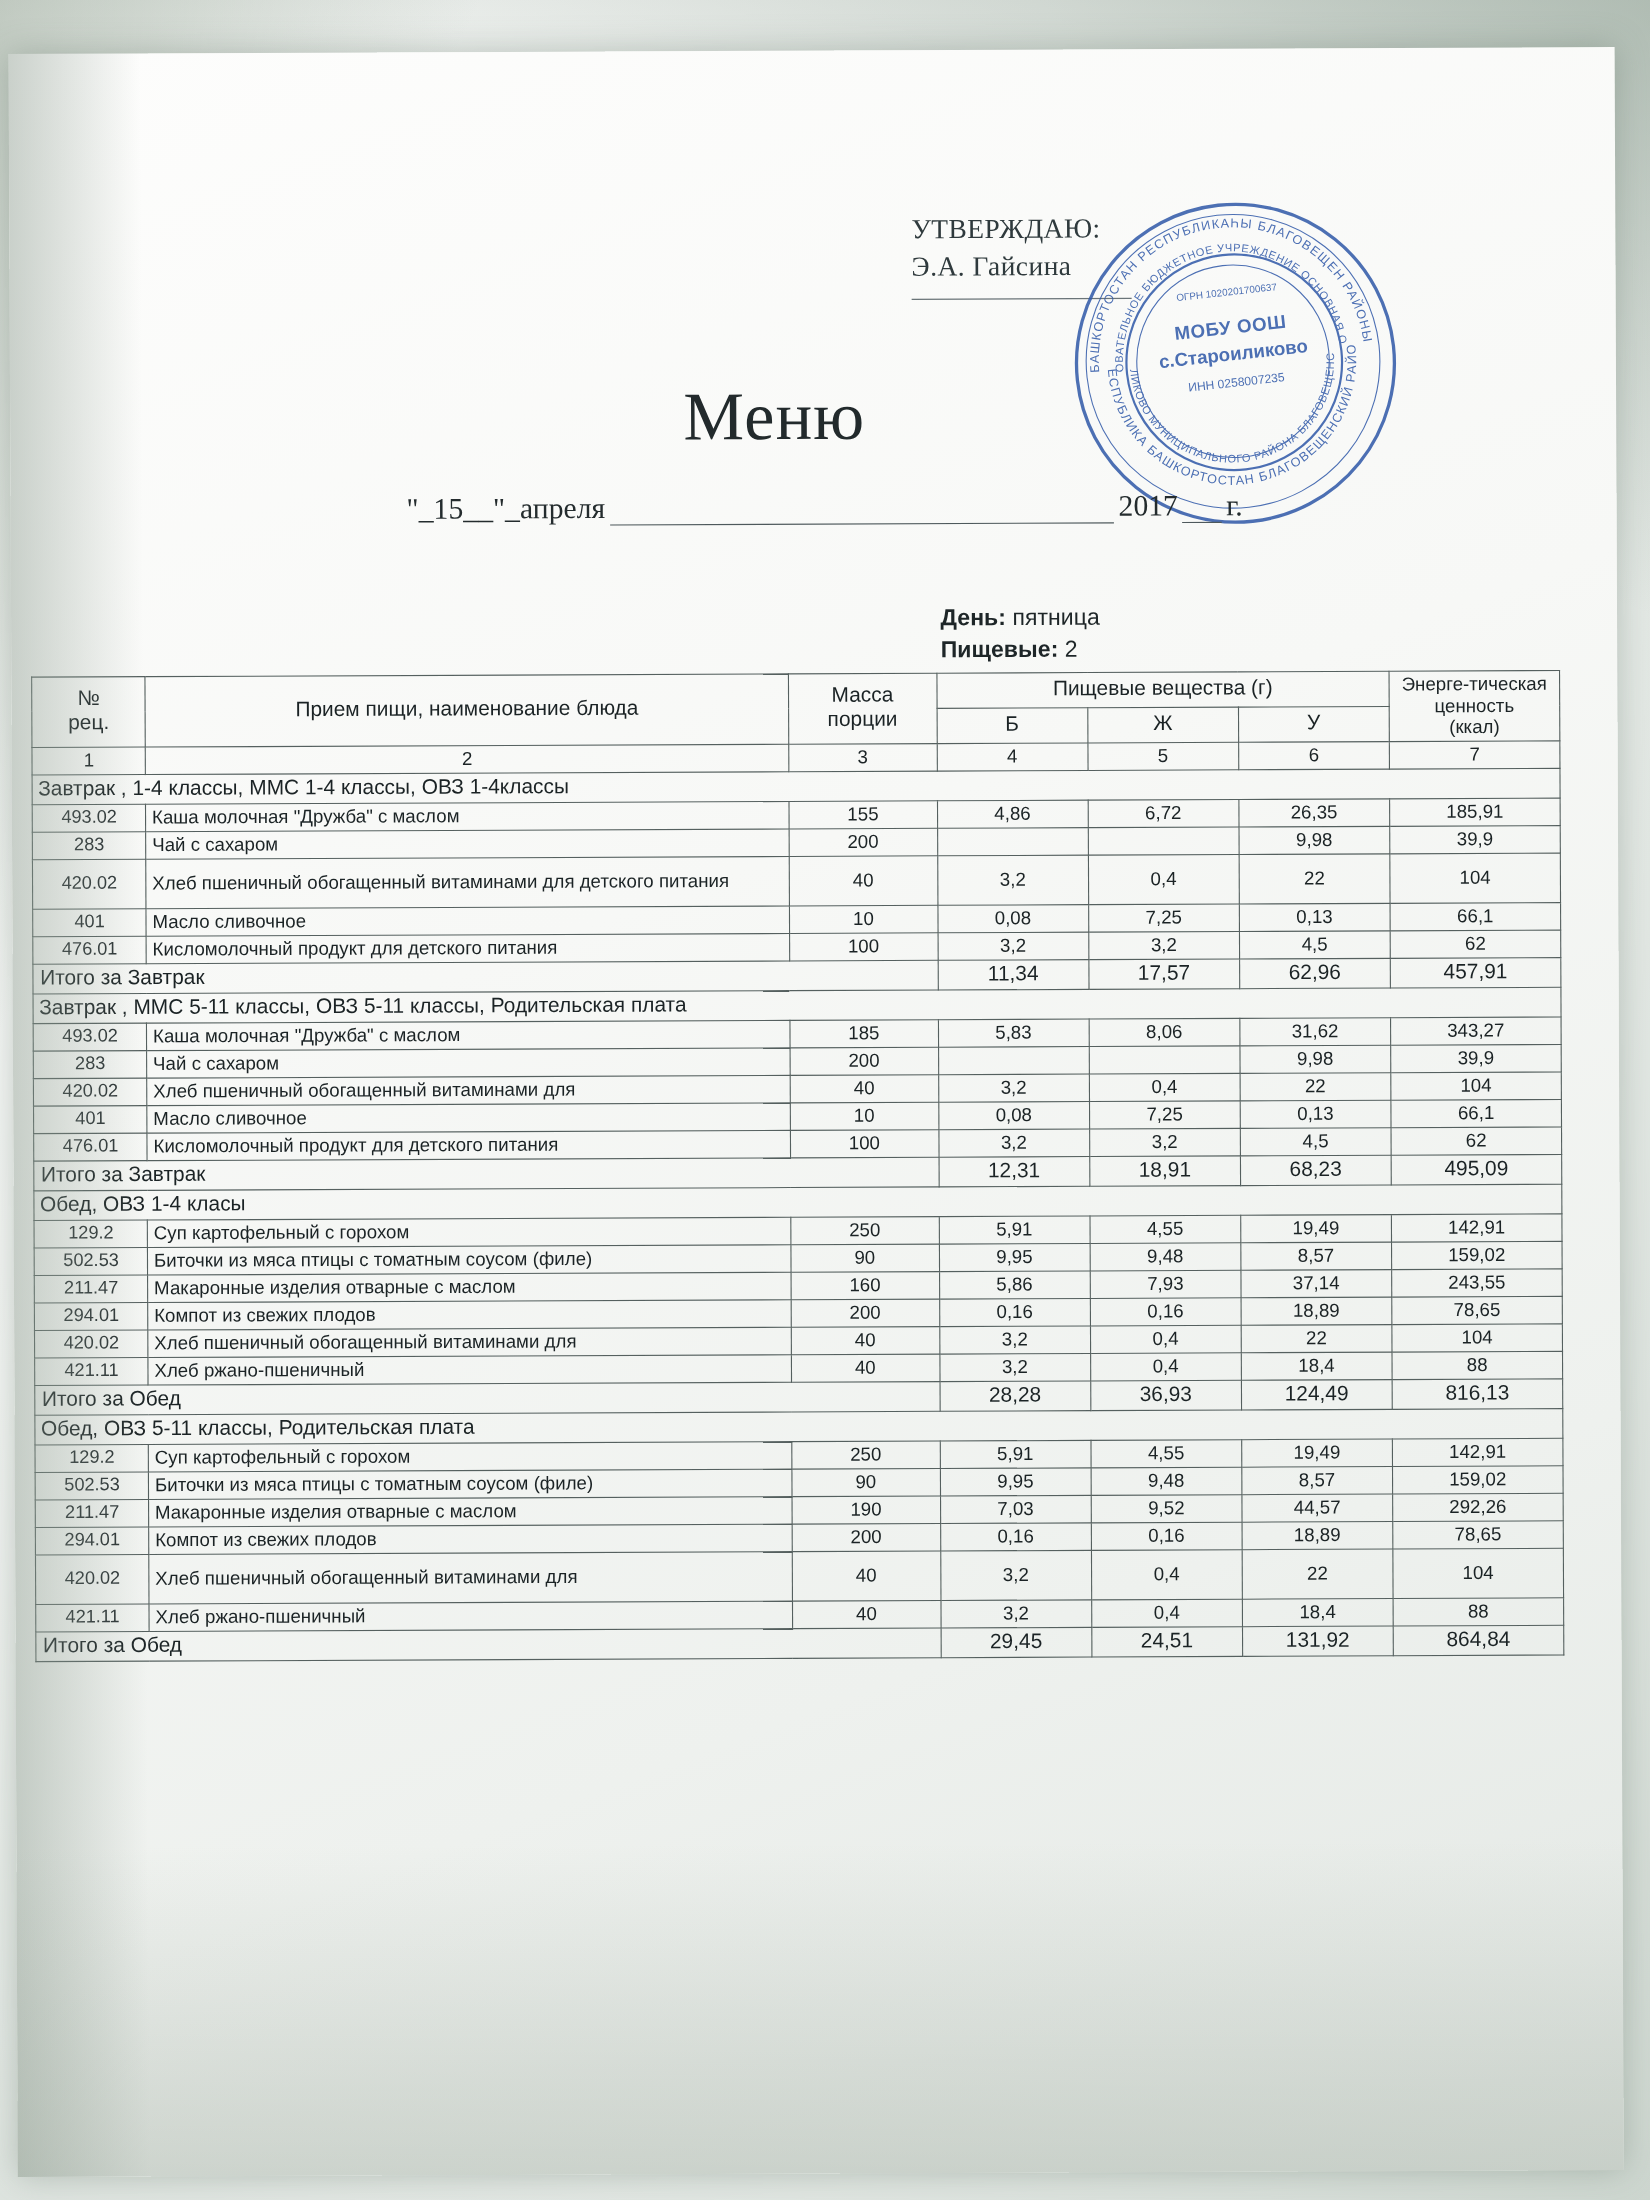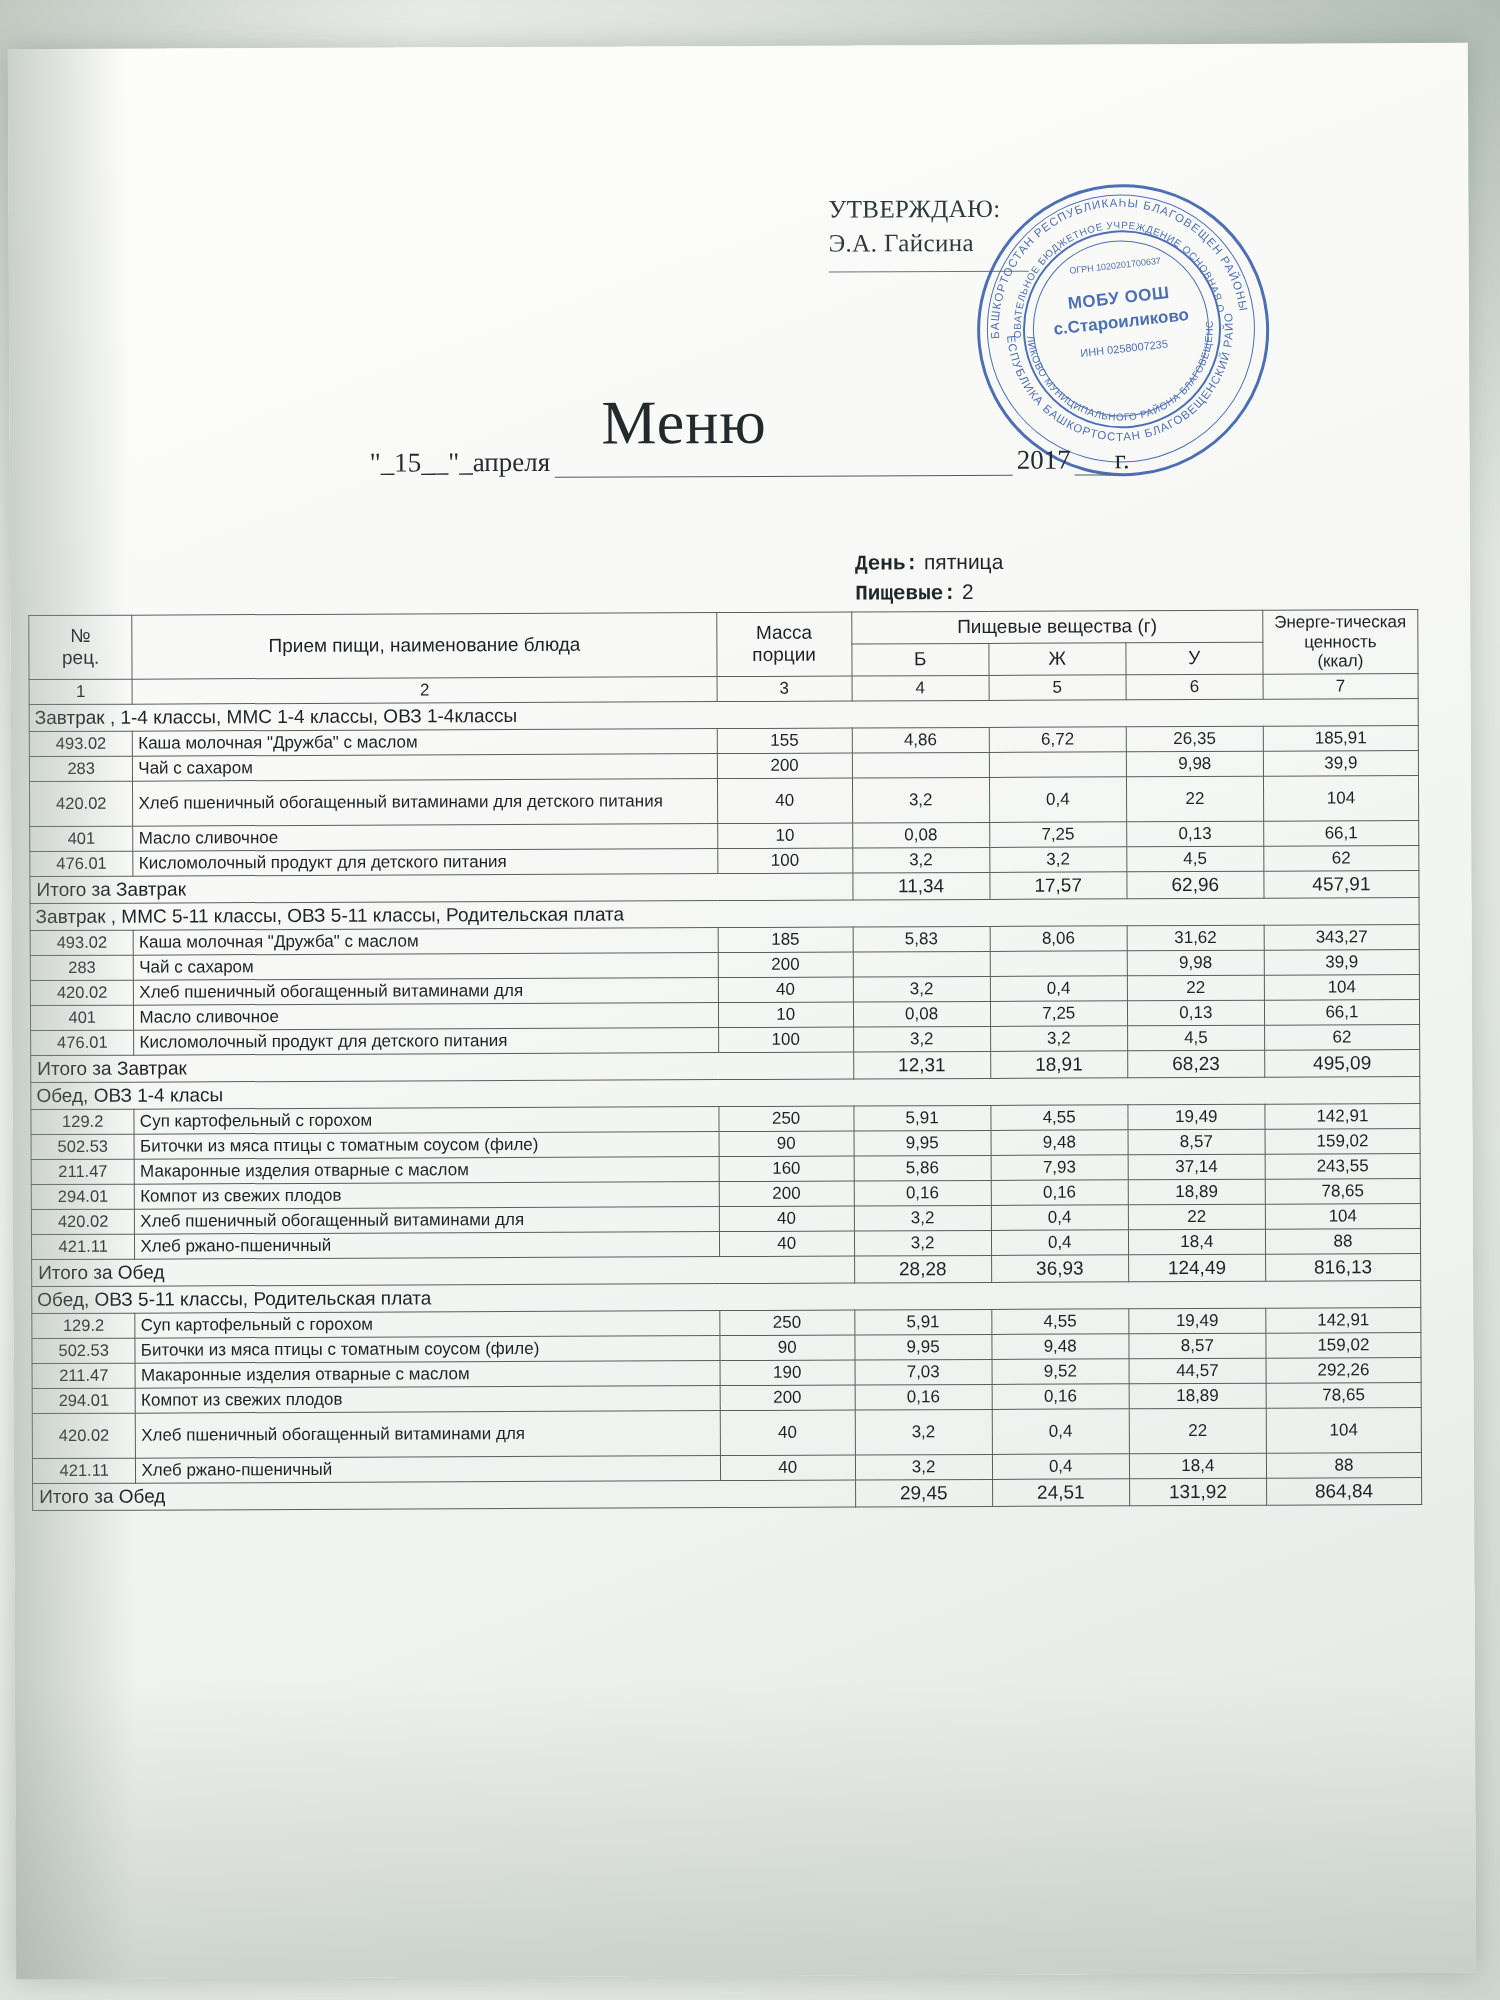--- a/index.html
+++ b/index.html
@@ -56,27 +56,26 @@
   }
   .approve .line2 { margin-top: 6px; }
   .approve .rule {
     margin-top: 14px;
     width: 200px;
     height: 1px;
     background: #6a7478;
   }
   .title {
     position: absolute;
-    left: 592px;
+    left: 612px;
     top: 298px;
     font-family: "Liberation Serif", serif;
     font-size: 62px;
     color: #222a2c;
     letter-spacing: 1px;
-    margin-top: 43px;
   }
   .dateline {
     position: absolute;
     left: 360px;
     top: 400px;
     width: 760px;
     font-family: "Liberation Serif", serif;
     font-size: 27px;
     color: #242c2e;
     display: flex;
@@ -135,21 +134,21 @@
 
   
   .daywrap {
     position: absolute;
     left: 845px;
     top: 505px;
     font-size: 21px;
     color: #1e2628;
   }
   .daywrap div { margin-bottom: 5px; }
-  .daywrap b { font-weight: bold; font-family: Liberation Mono, monospace; }
+  .daywrap b { font-weight: bold; }
 
   
   .tablewrap {
     position: absolute;
     left: 18px;
     top: 566px;
     width: 1390px;
   }
   table.menu {
     border-collapse: collapse;

